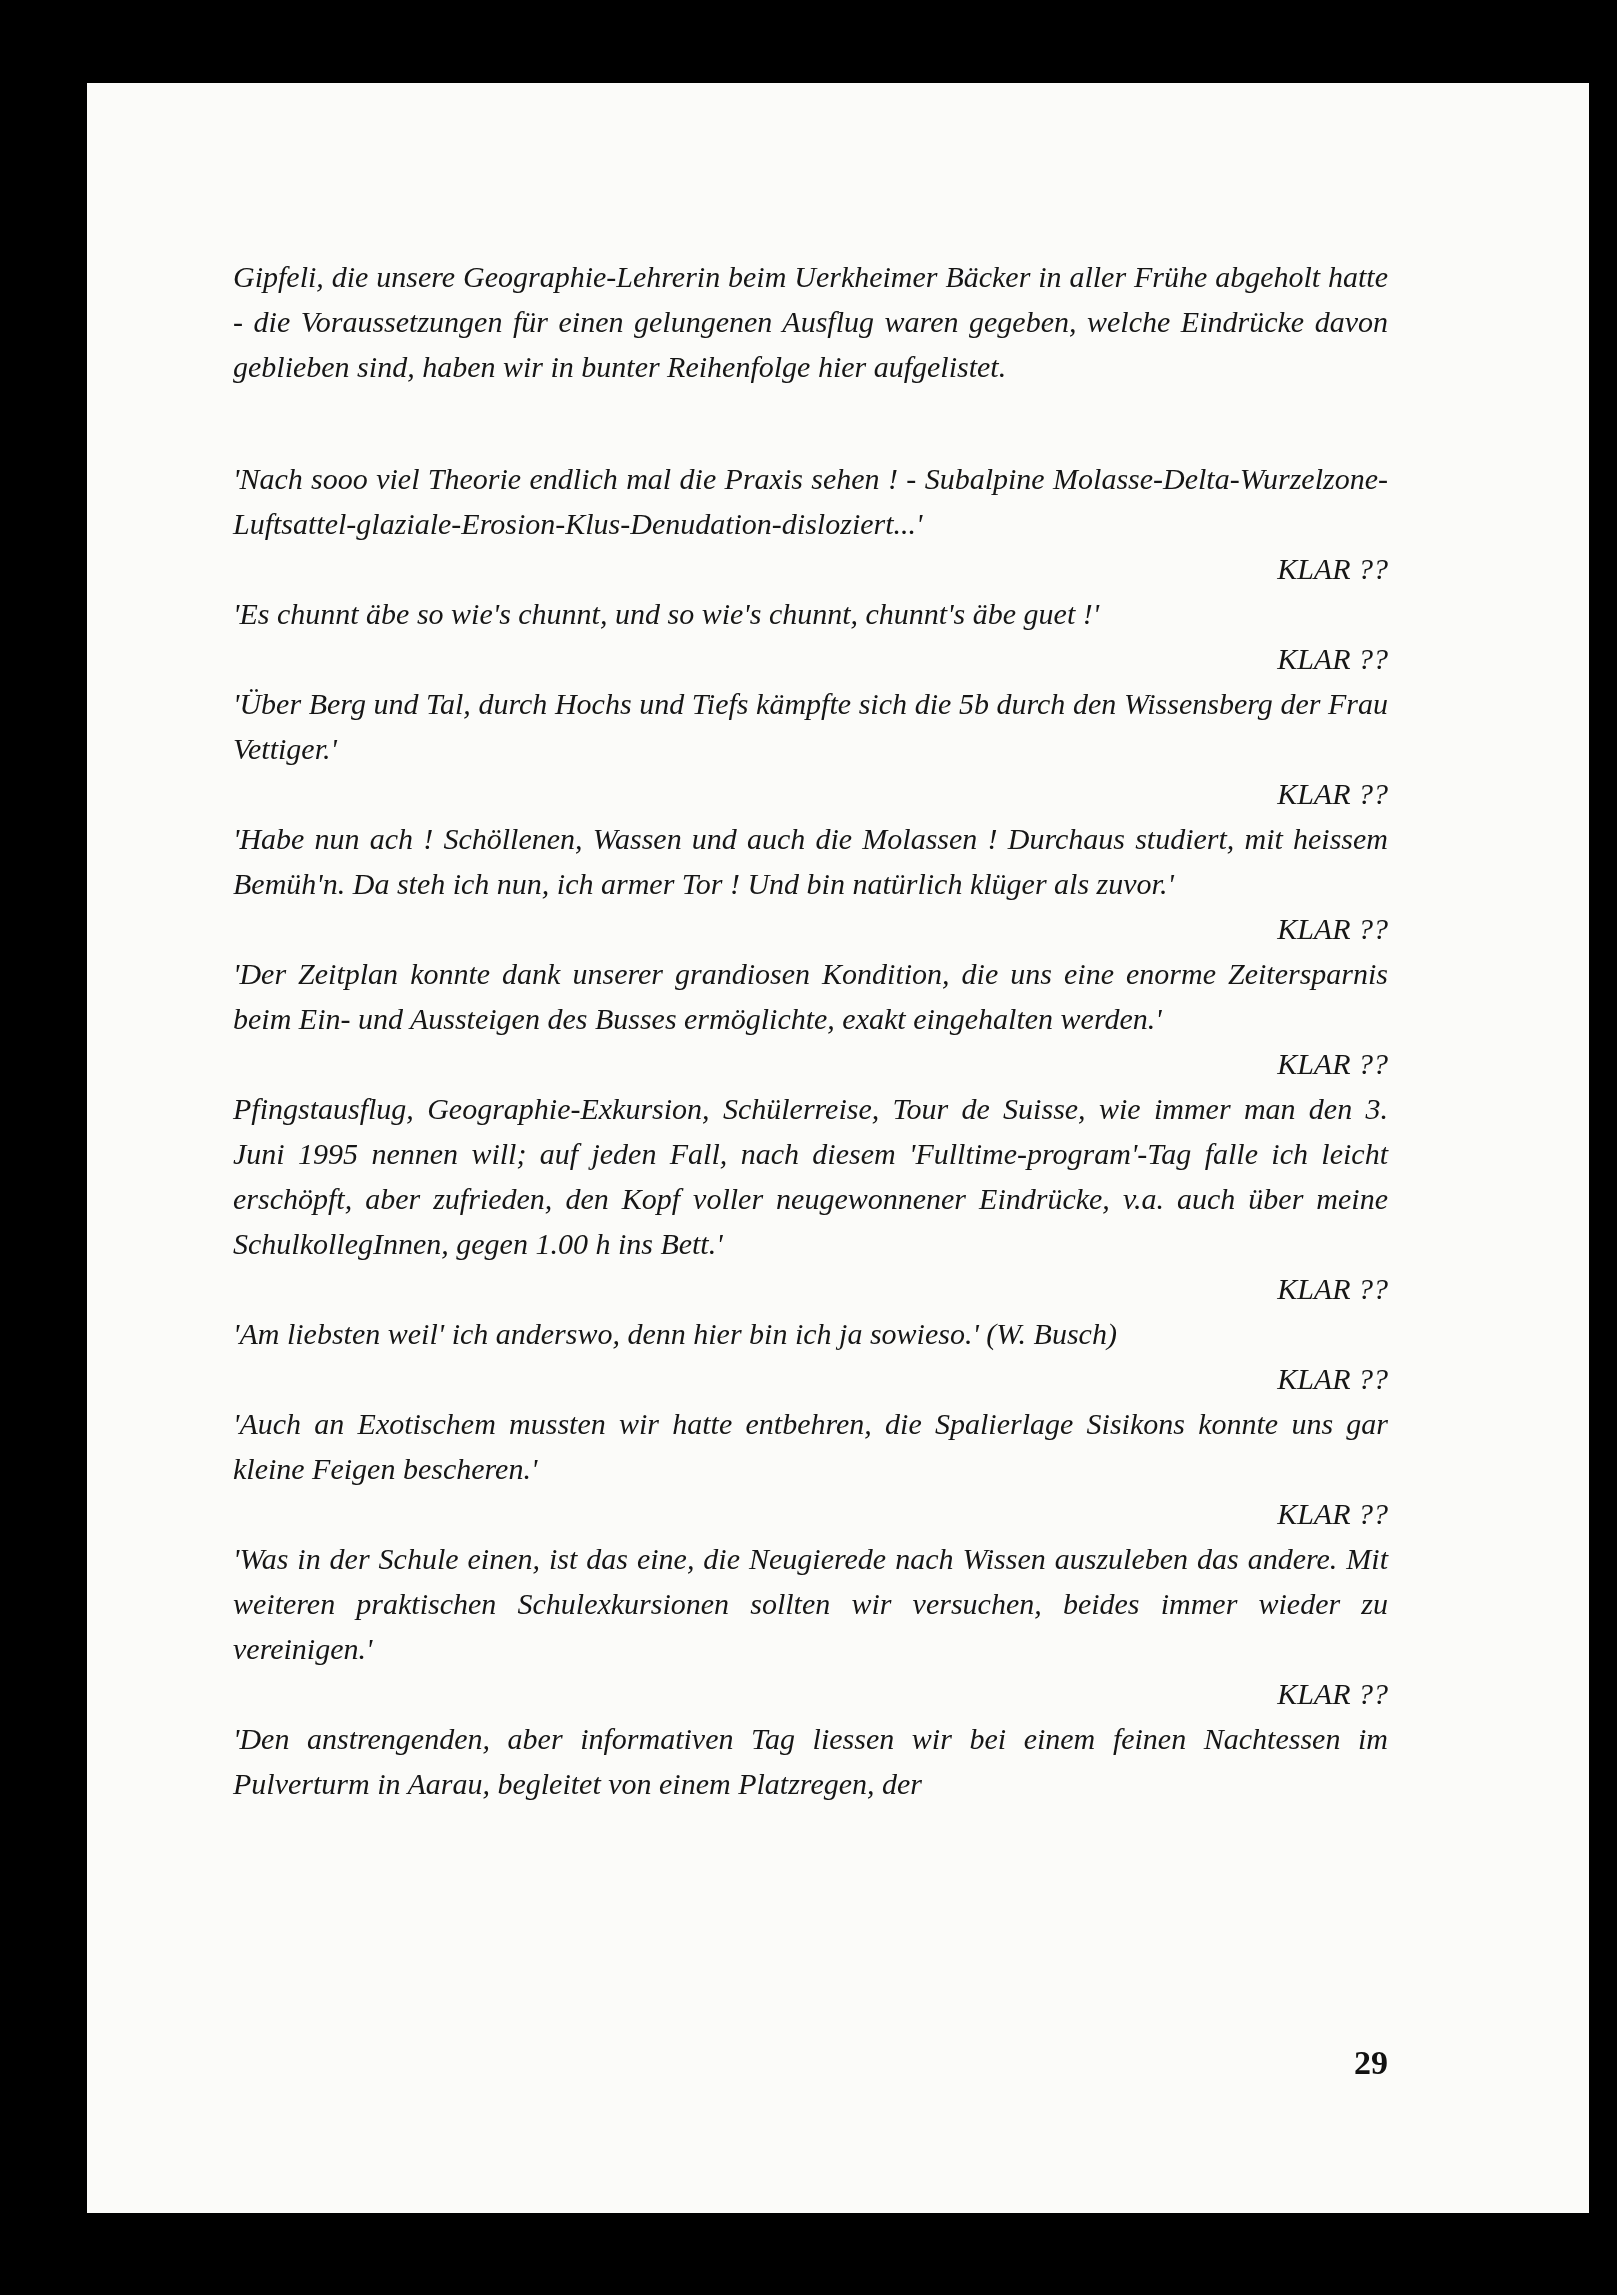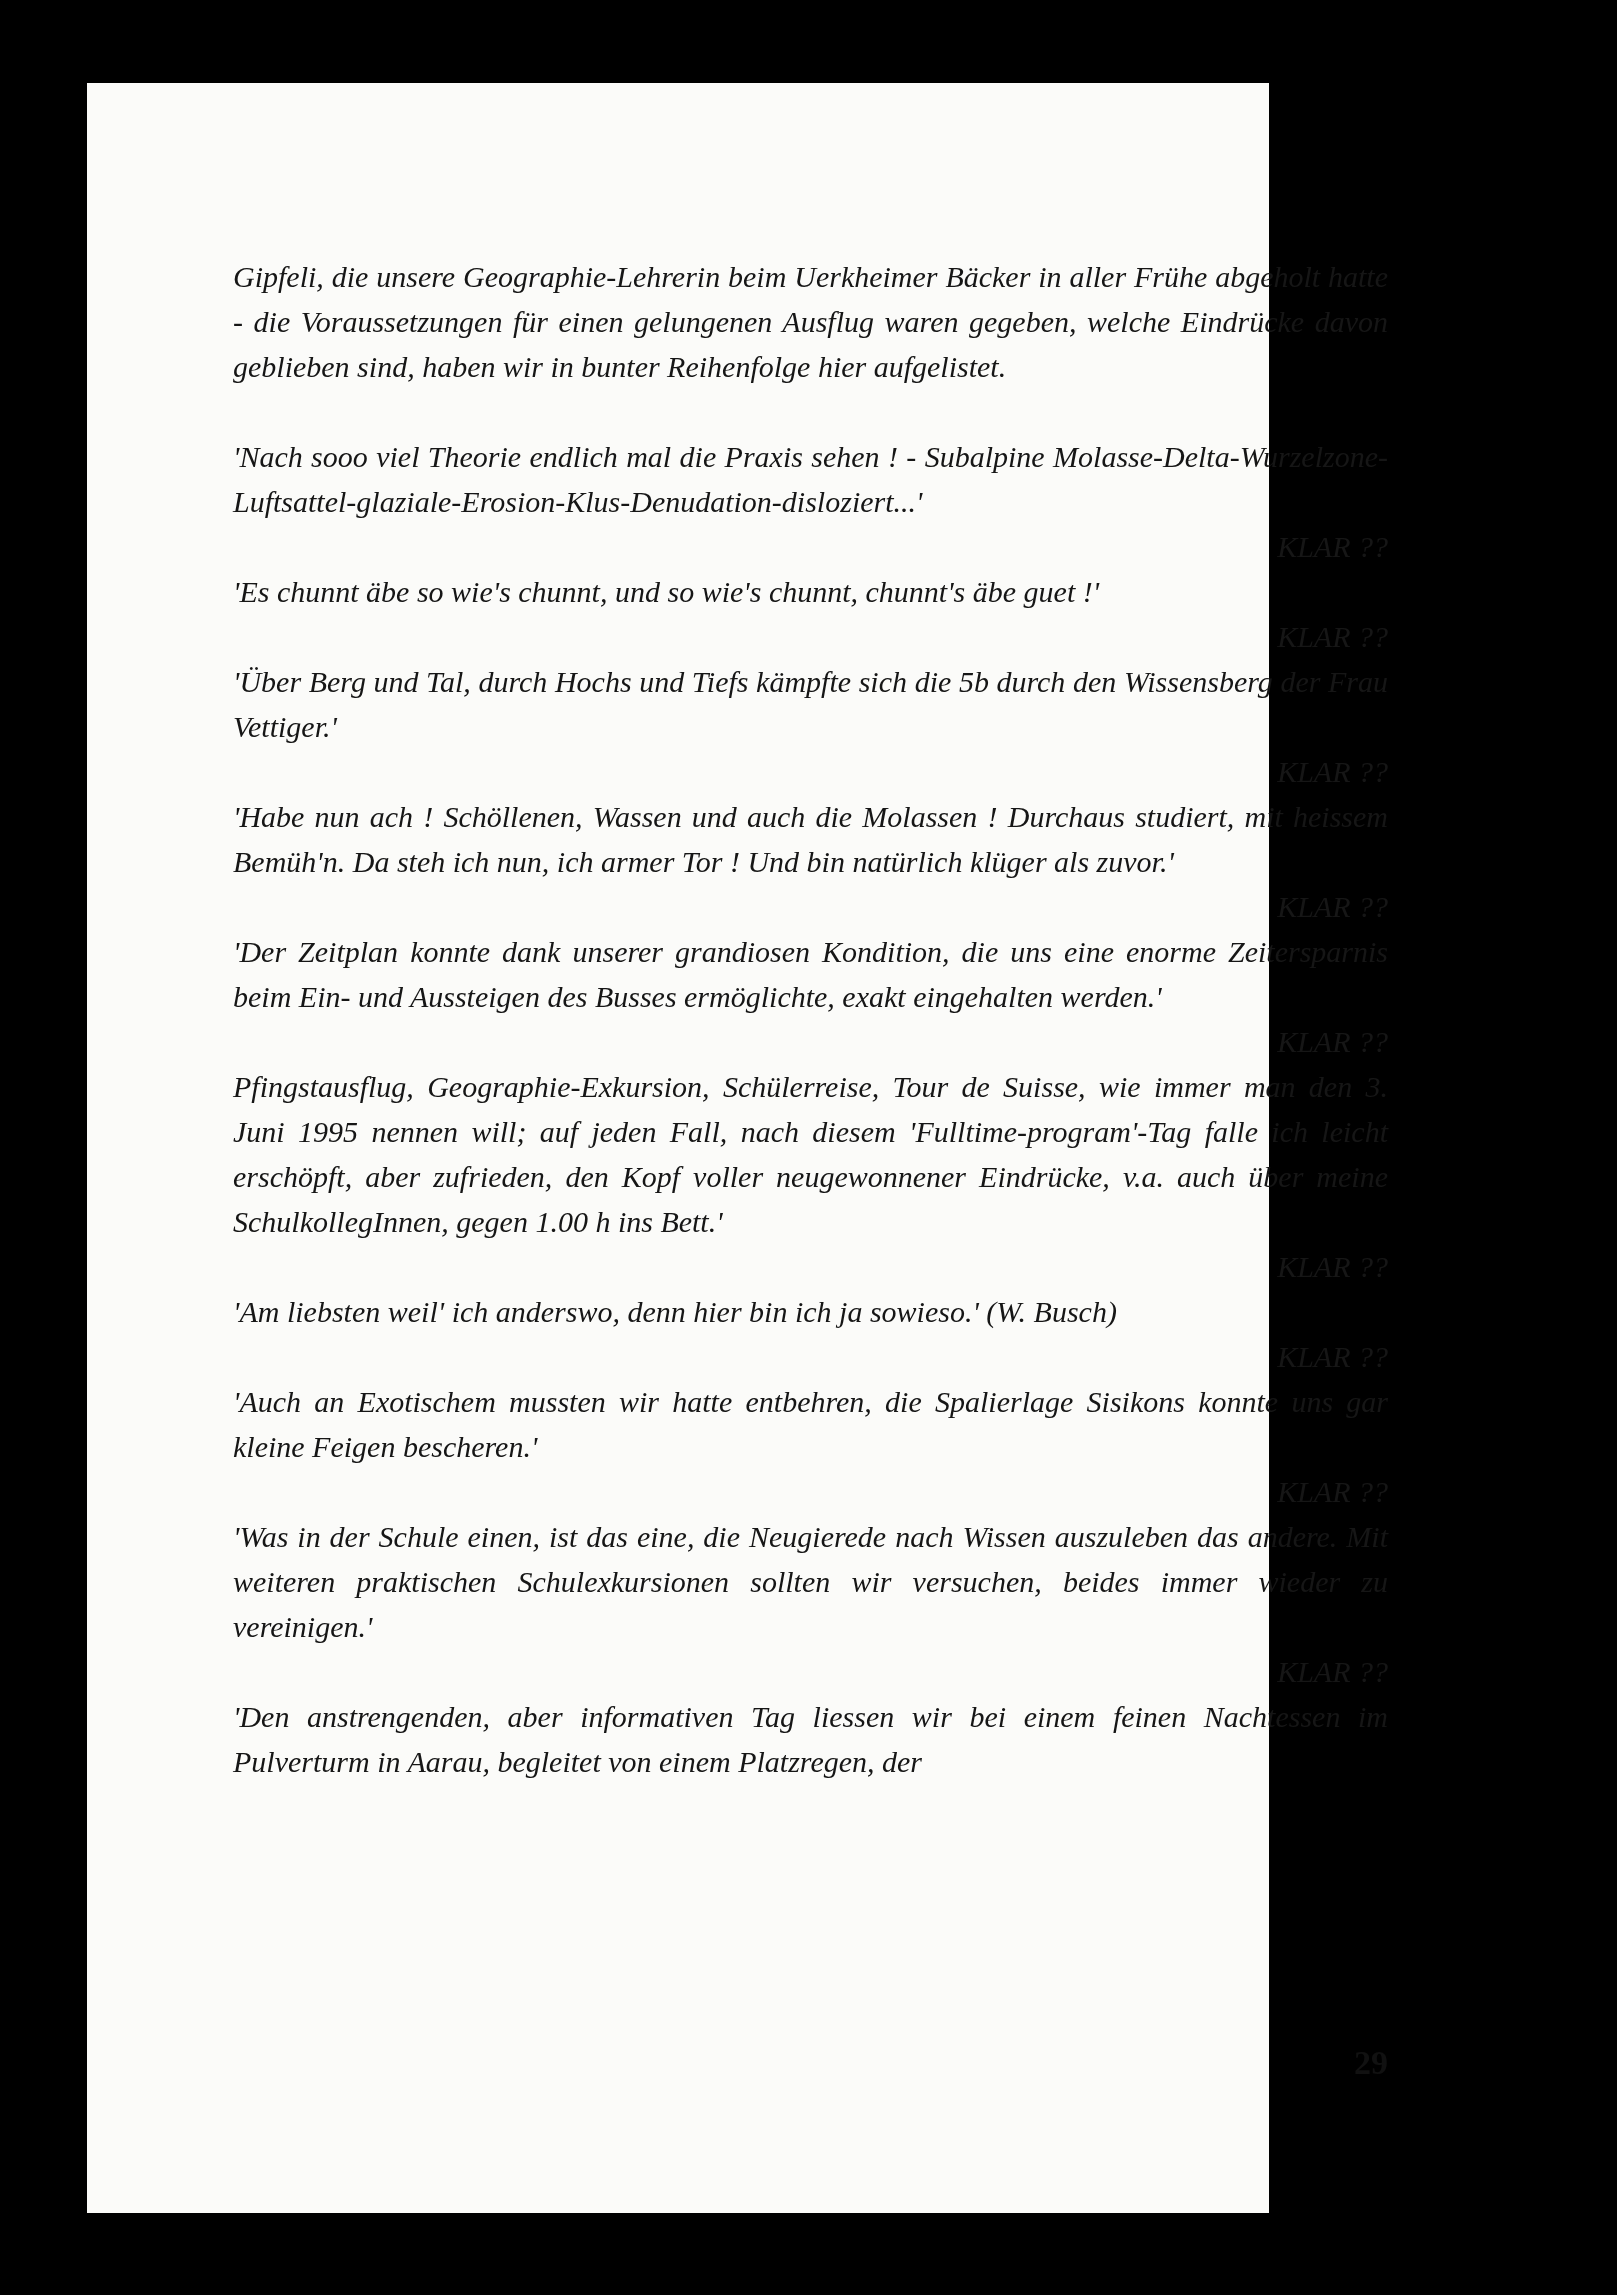--- a/index.html
+++ b/index.html
@@ -12,21 +12,21 @@
     width: 1618px;
     height: 2295px;
     background: #000;
     overflow: hidden;
     font-family: "Liberation Serif", "DejaVu Serif", serif;
   }
   .sheet {
     position: absolute;
     left: 87px;
     top: 83px;
-    width: 1182px;
+    width: 1502px;
     height: 2130px;
     background: #fbfbf9;
   }
   .text-col {
     position: absolute;
     left: 146px;
     top: 171px;
     width: 1155px;
     color: #161616;
     font-size: 30px;
@@ -36,21 +36,21 @@
   p.body {
     margin: 0;
     text-align: justify;
     text-justify: inter-word;
   }
   p.center {
     margin: 0;
     text-align: right;
   }
   p.gap-before {
-    margin-top: 45px;
+    margin-top: 67px;
   }
   .page-number {
     position: absolute;
     left: 146px;
     top: 1961px;
     width: 1155px;
     text-align: right;
     color: #111;
     font-size: 34px;
     font-weight: bold;

